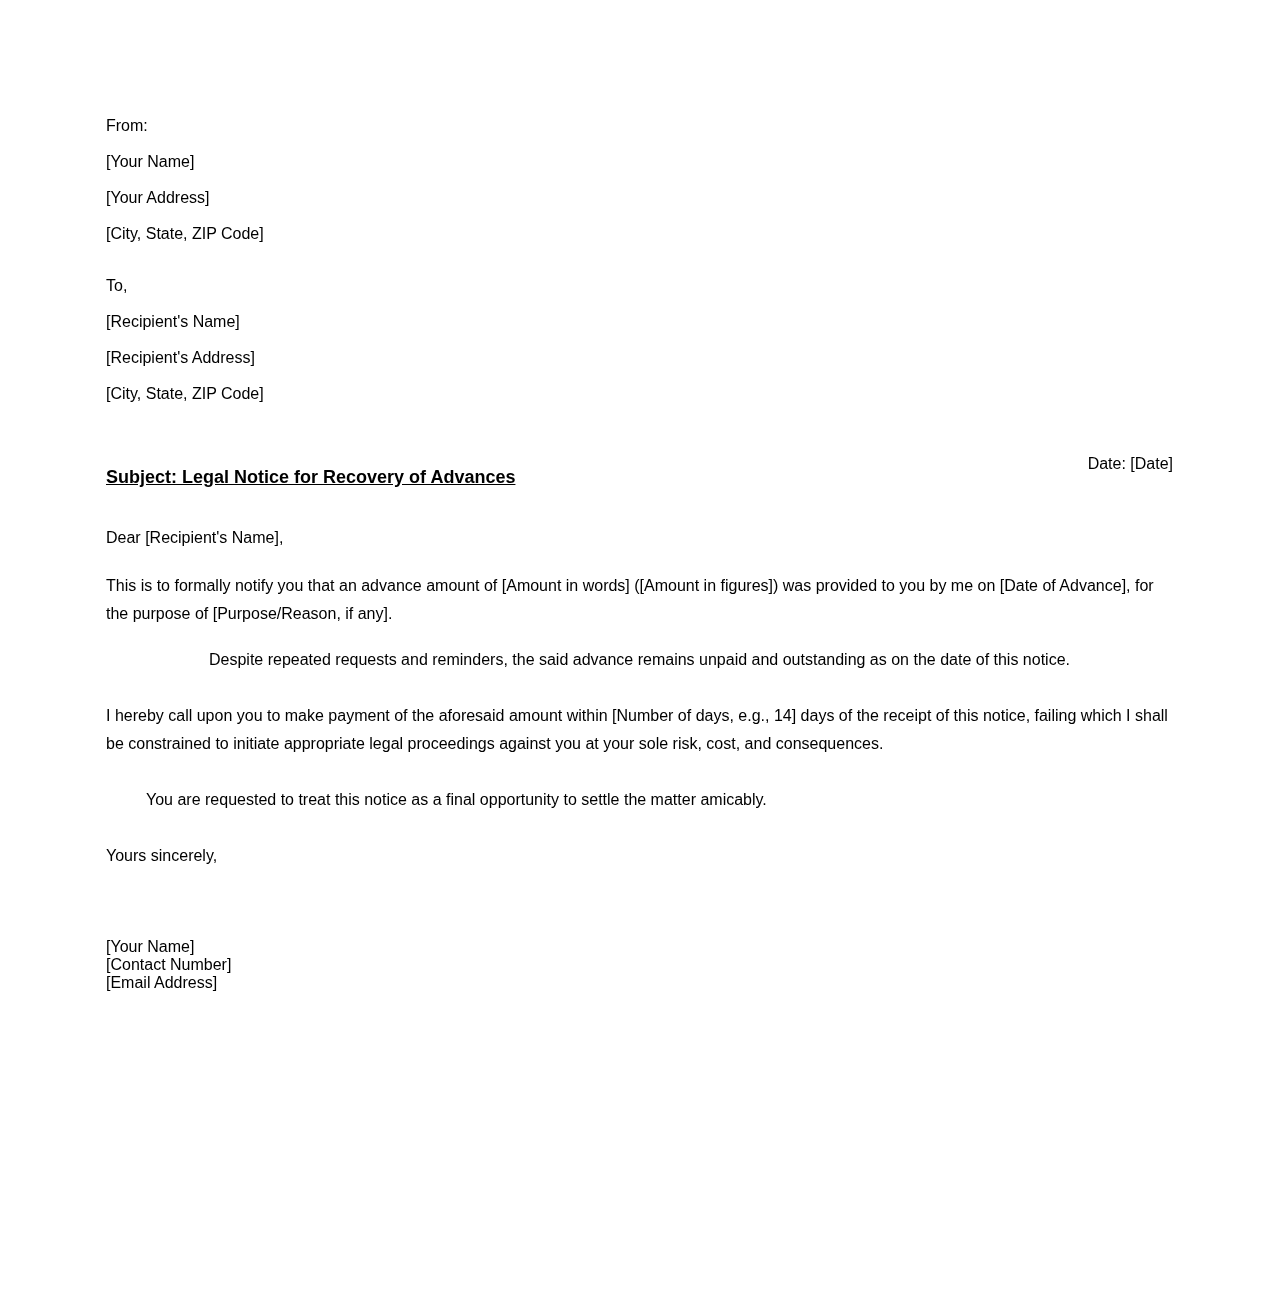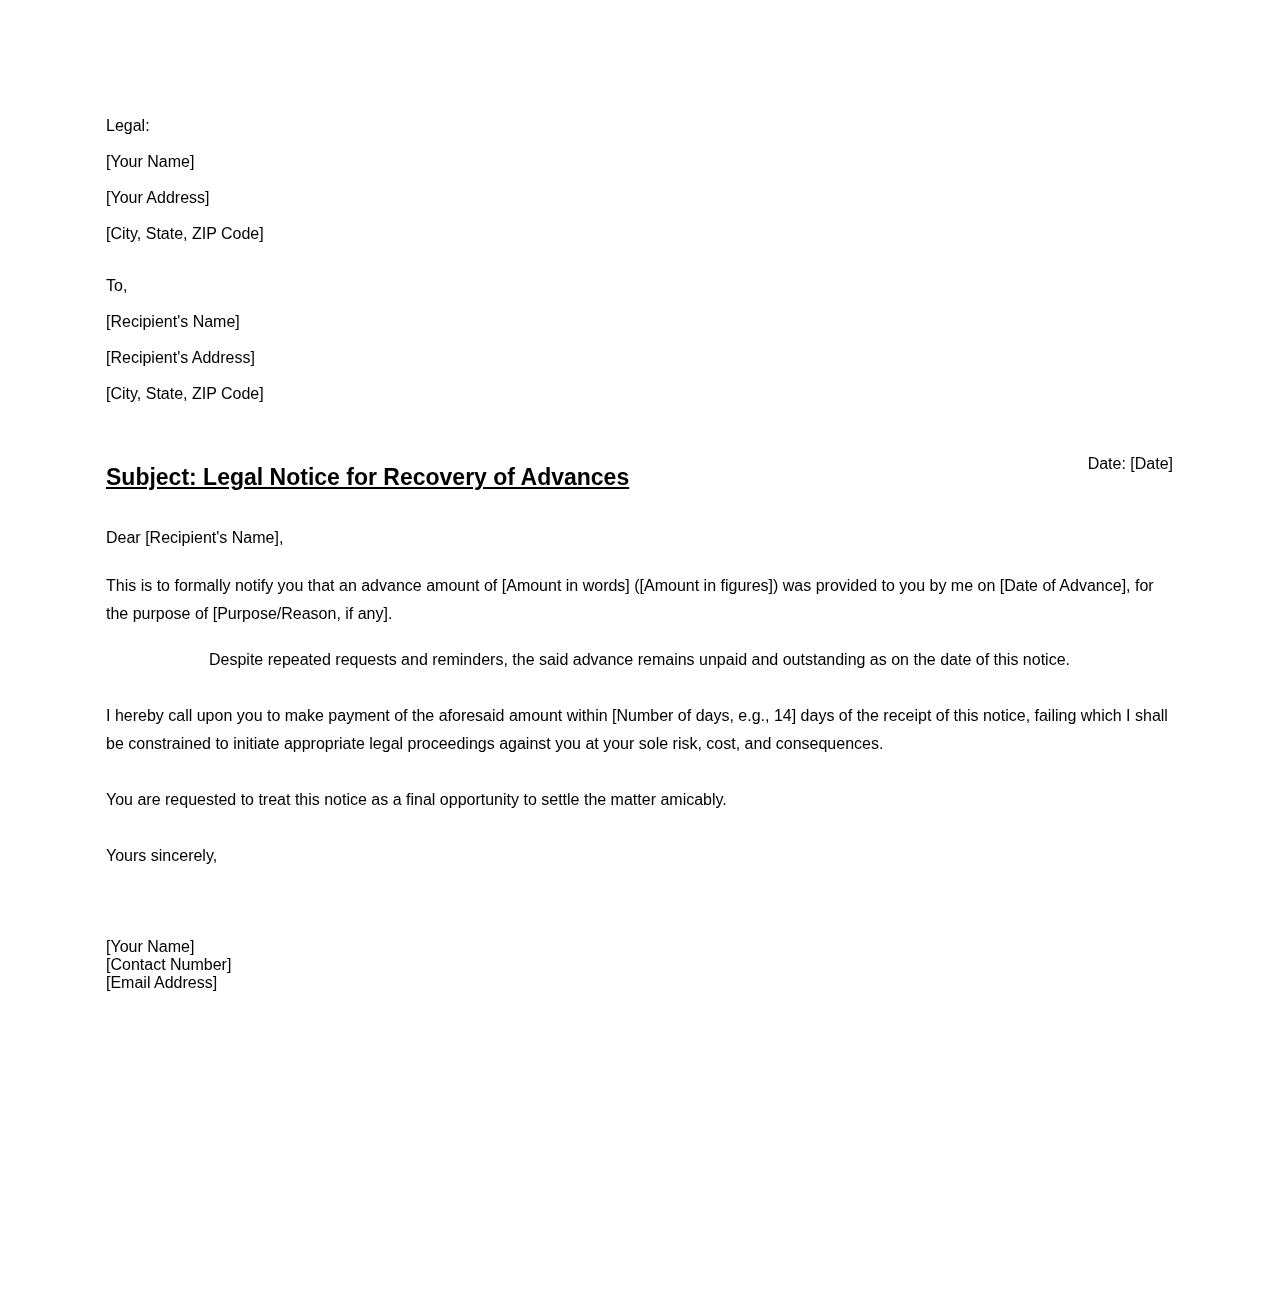--- a/index.html
+++ b/index.html
@@ -29,21 +29,21 @@
     }
     .right {
       position: absolute;
       right: 0;
       white-space: nowrap;
       line-height: 18px;
       margin-top: 36px;
     }
     .subject {
       font-weight: bold;
-      font-size: 23px;
+      font-size: 18px;
       text-decoration: underline;
     }
     .para {
       position: absolute;
       left: 0;
       width: 1067px;
       line-height: 28px;
     }
     .sig {
       position: absolute;
@@ -51,21 +51,21 @@
       line-height: 18px;
     }
     .sig div { white-space: nowrap; }
   </style>
 </head>
 <body>
 
 <div class="doc">
 
   <div>
-    <div class="line" style="top:117px;">Legal:</div>
+    <div class="line" style="top:117px;">From:</div>
     <div class="line" style="top:153px;">[Your Name]</div>
     <div class="line" style="top:189px;">[Your Address]</div>
     <div class="line" style="top:225px;">[City, State, ZIP Code]</div>
   </div>
 
   <div>
     <div class="line" style="top:277px;">To,</div>
     <div class="line" style="top:313px;">[Recipient's Name]</div>
     <div class="line" style="top:349px;">[Recipient's Address]</div>
     <div class="line" style="top:385px;">[City, State, ZIP Code]</div>
@@ -73,21 +73,21 @@
 
   <div class="right" style="top:419px;">Date: [Date]</div>
 
   <div class="line subject" style="top:468px;">Subject: Legal Notice for Recovery of Advances</div>
 
   <div class="line" style="top:529px;">Dear [Recipient's Name],</div>
 
   <div class="para" style="top:572px;">This is to formally notify you that an advance amount of [Amount in words] ([Amount in figures]) was provided to you by me on [Date of Advance], for the purpose of [Purpose/Reason, if any].</div>
   <div class="para" style="top:646px;text-align:center;">Despite repeated requests and reminders, the said advance remains unpaid and outstanding as on the date of this notice.</div>
   <div class="para" style="top:702px;">I hereby call upon you to make payment of the aforesaid amount within [Number of days, e.g., 14] days of the receipt of this notice, failing which I shall be constrained to initiate appropriate legal proceedings against you at your sole risk, cost, and consequences.</div>
-  <div class="para" style="top:786px;">You are requested to treat this notice as a final opportunity to settle the matter amicably.</div>
+  <div class="para" style="top:786px;margin-left:40px;">You are requested to treat this notice as a final opportunity to settle the matter amicably.</div>
 
   <div class="line" style="top:847px;">Yours sincerely,</div>
 
   <div class="sig" style="top:938px;">
     <div>[Your Name]</div>
     <div>[Contact Number]</div>
     <div>[Email Address]</div>
   </div>
 
 </div>

